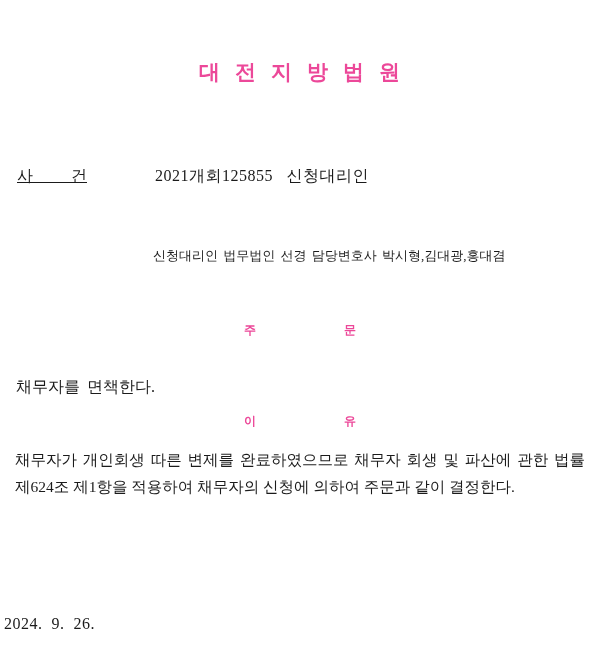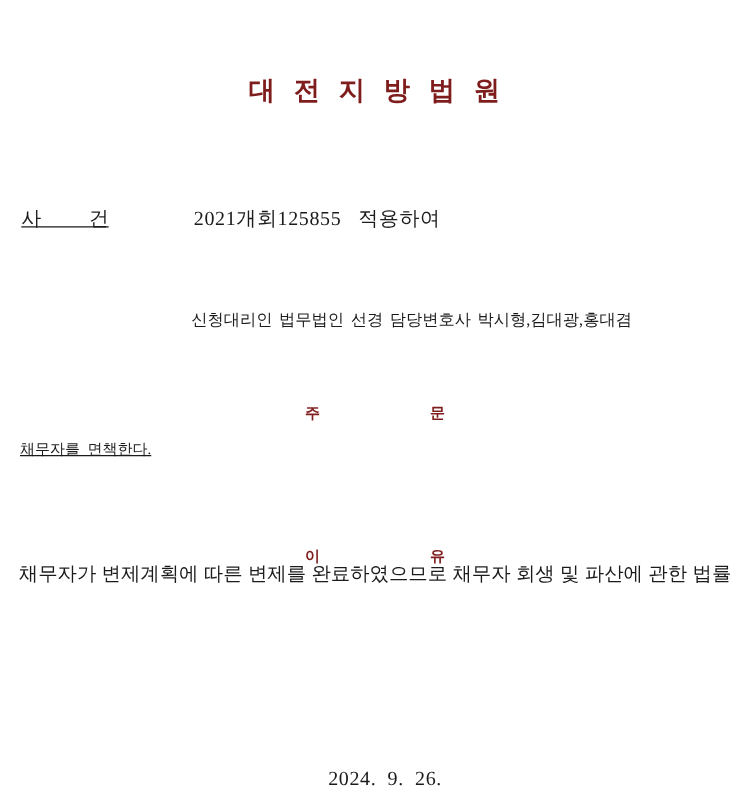--- a/index.html
+++ b/index.html
@@ -14,21 +14,21 @@
     background: #ffffff;
     color: #1b1b1b;
     font-family: "Liberation Serif", "DejaVu Serif", serif;
     overflow: hidden;
   }
   
   .heading {
     position: absolute;
     font-family: "Liberation Sans", "DejaVu Sans", sans-serif;
     font-weight: 700;
-    color: #7f1d1d;
+    color: #ec4899;
     text-align: justify;
     text-align-last: justify;
     white-space: nowrap;
   }
   .court-name {
     top: 58px;
     left: 0; right: 0;
     margin: 0 auto;
     width: 202px;
     font-size: 21px;
@@ -41,21 +41,21 @@
     width: 118px;
     font-size: 20px;
   }
   .order-heading, .reason-heading {
     left: 0; right: 0;
     margin: 0 auto;
     width: 112px;
     font-size: 12px;
   }
   .order-heading { top: 322px; }
-  .reason-heading { top: 413px; margin-top: 24px; }
+  .reason-heading { top: 413px; }
   
   .case-rows {
     position: absolute;
     top: 163px;
     left: 17px;
     right: 10px;
     font-size: 16px;
   }
   .case-row {
     line-height: 26px;
@@ -77,73 +77,72 @@
   .attorney {
     position: absolute;
     top: 247px;
     left: 153px;
     font-size: 13px;
     white-space: nowrap;
     word-spacing: 2px;
   }
   .order-body {
     position: absolute;
-    top: 351px;
+    top: 377px;
     left: 16px;
-    font-size: 12px;
+    font-size: 16px;
     word-spacing: 3px;
-    text-decoration: underline;
   }
   .reason-body {
     position: absolute;
     top: 446px;
     left: 15px;
     width: 570px;
     font-size: 15.5px;
   }
   .reason-line {
     line-height: 27px;
     white-space: nowrap;
   }
   .reason-line.justified {
     text-align: justify;
     text-align-last: justify;
     white-space: normal;
   }
   .date {
     position: absolute;
     top: 615px;
-    left: 16px; right: 0;
-    text-align: center;
+    left: 4px; right: 0;
     font-size: 16px;
     white-space: pre;
     letter-spacing: 0.5px;
   }
 </style>
 </head>
 <body>
 
 <div class="page">
 
   <div class="heading court-name">대 전 지 방 법 원</div>
 
 
   <div class="case-rows">
     <div class="case-row">
-      <span class="case-label">사 건</span><span class="case-value">2021개회125855   적용하여</span>
+      <span class="case-label">사 건</span><span class="case-value">2021개회125855   신청대리인</span>
     </div>
   </div>
 
   <div class="attorney">신청대리인 법무법인 선경 담당변호사 박시형,김대광,홍대겸</div>
 
   <div class="heading order-heading">주 문</div>
 
   <div class="order-body">채무자를 면책한다.</div>
 
   <div class="heading reason-heading">이 유</div>
 
   <div class="reason-body">
-    <div class="reason-line justified">채무자가 변제계획에 따른 변제를 완료하였으므로 채무자 회생 및 파산에 관한 법률</div>
+    <div class="reason-line justified">채무자가 개인회생 따른 변제를 완료하였으므로 채무자 회생 및 파산에 관한 법률</div>
+    <div class="reason-line">제624조 제1항을 적용하여 채무자의 신청에 의하여 주문과 같이 결정한다.</div>
   </div>
 
   <div class="date">2024.  9.  26.</div>
 
 </div>
 
 </body></html>

